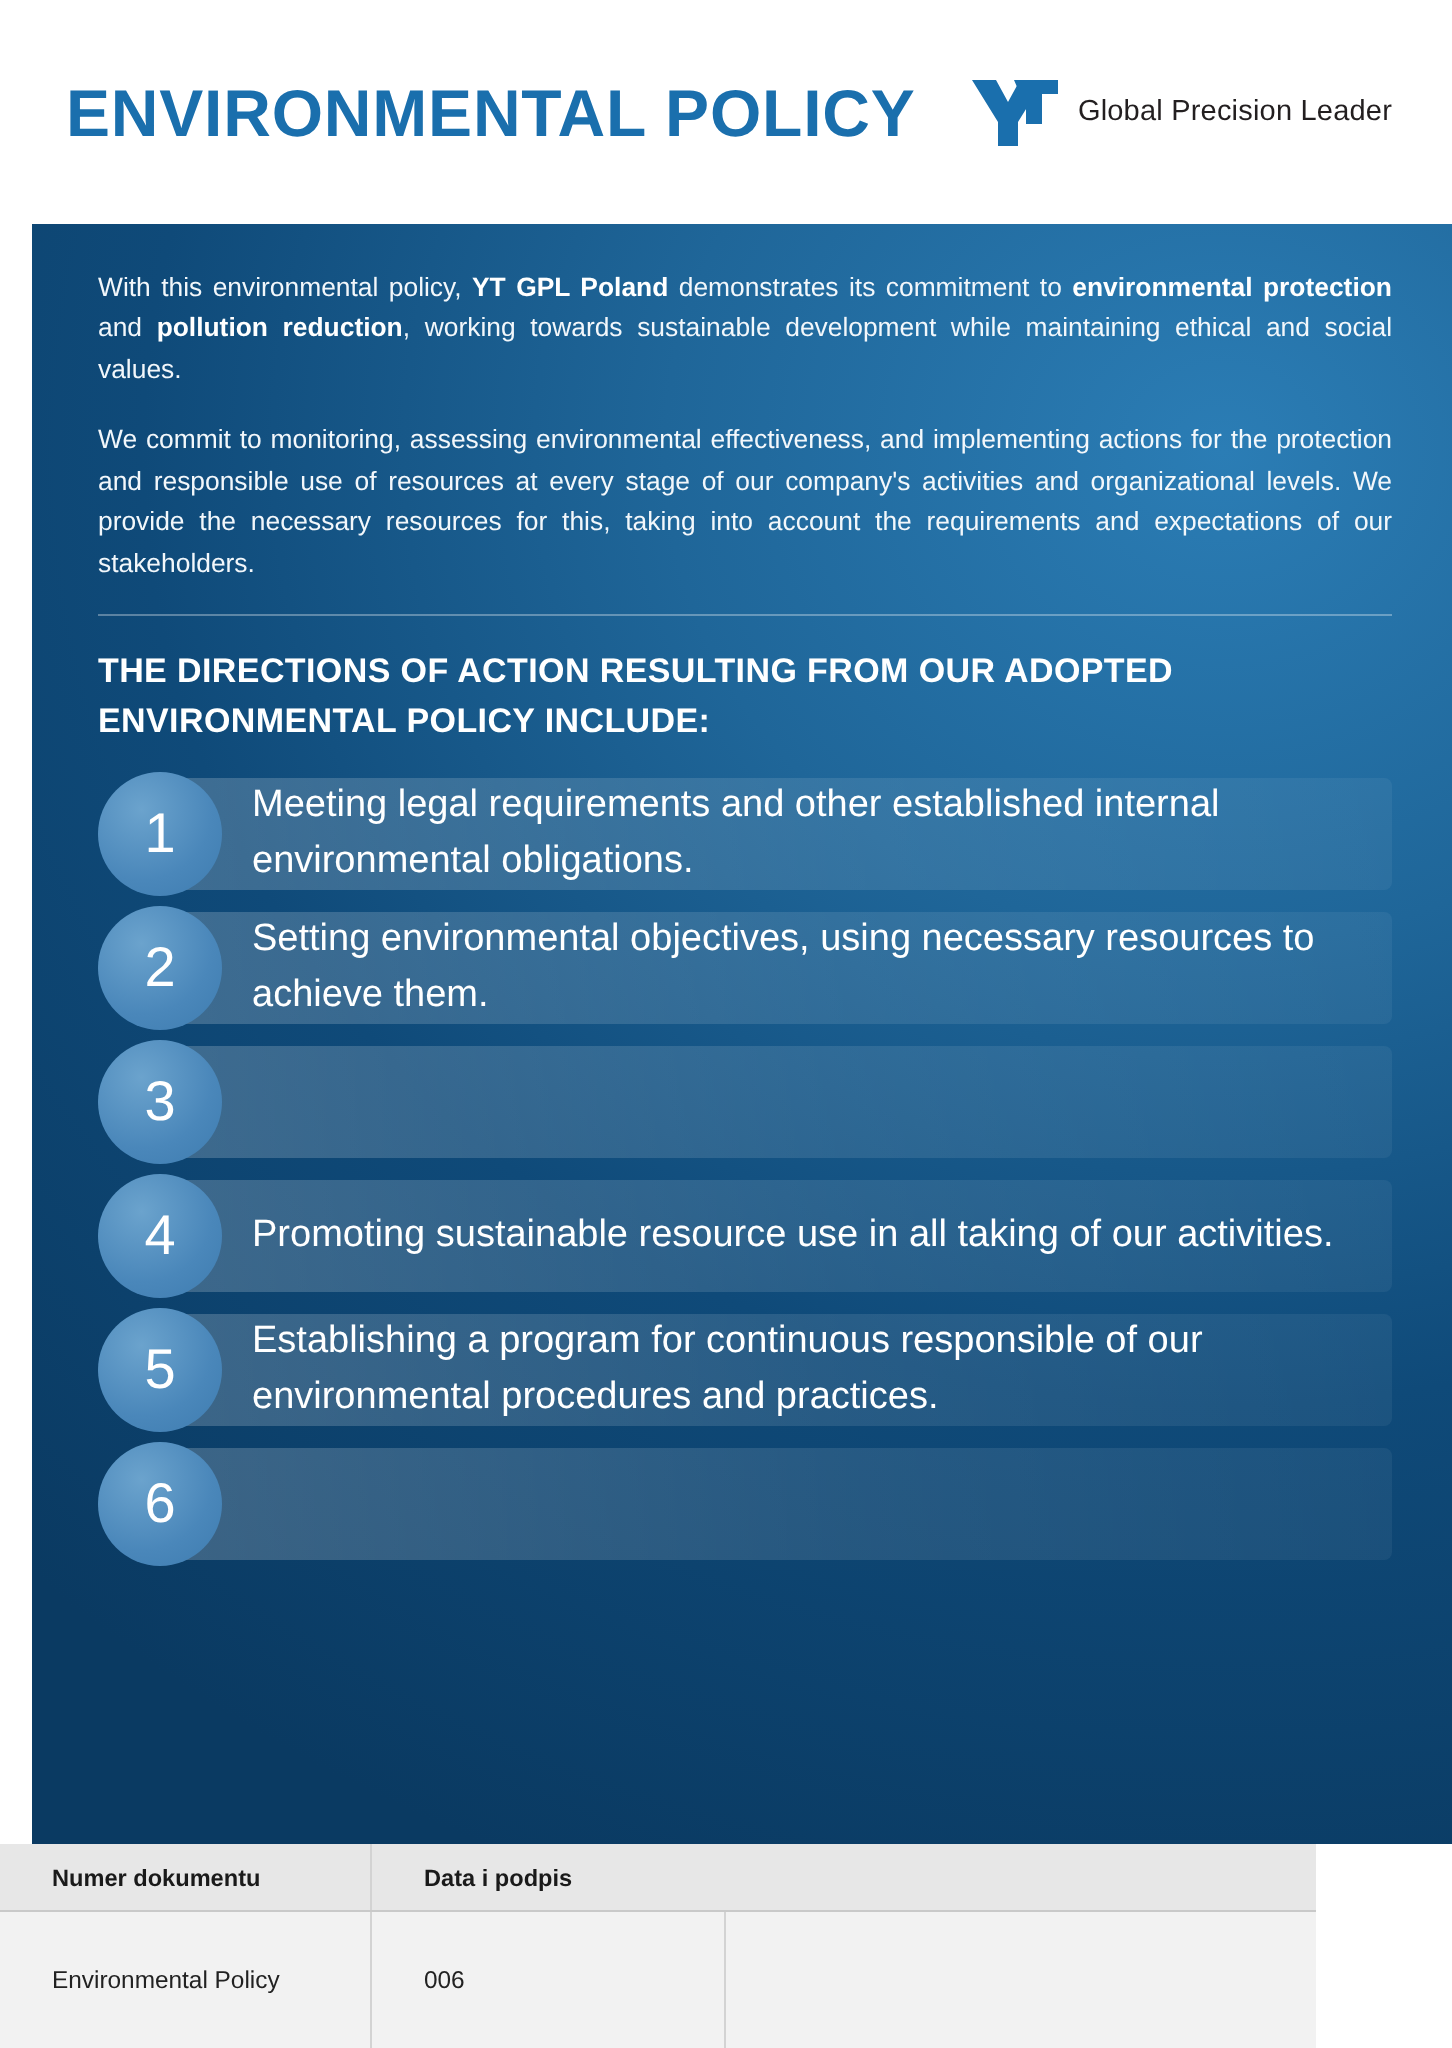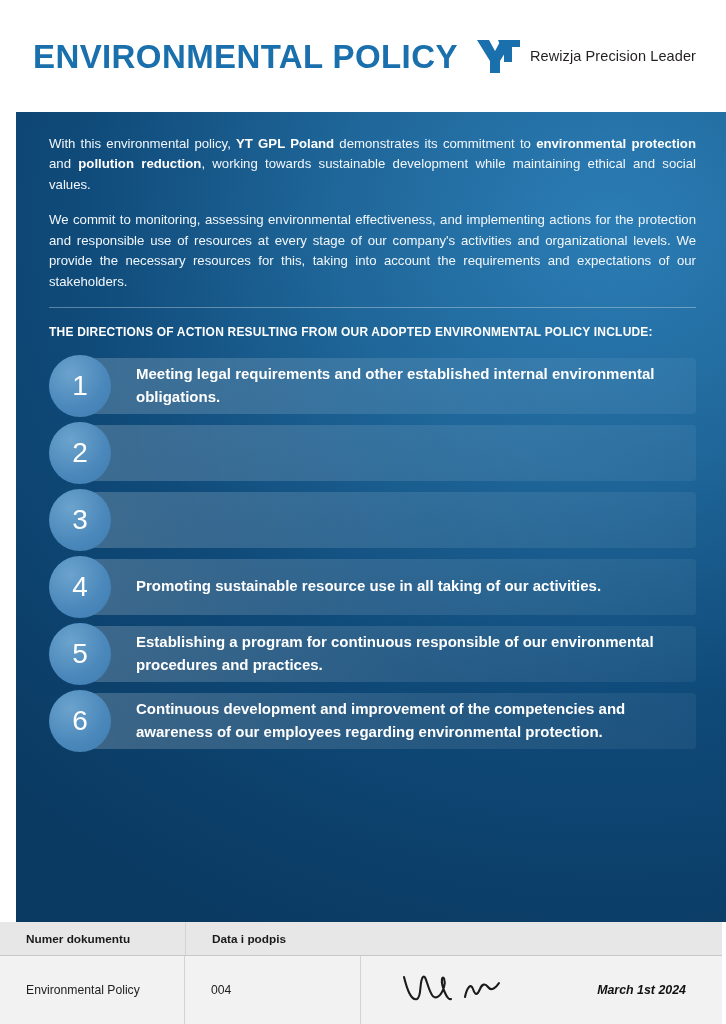--- a/index.html
+++ b/index.html
@@ -81,21 +81,21 @@
   }
   .intro-p b { font-weight: bold; color: #ffffff; }
 
   .divider {
     height: 1px;
     background: rgba(255,255,255,0.32);
     margin: 12px 0 16px 0;
   }
 
   .section-head {
-    font-size: 12px;
+    font-size: 17px;
     font-weight: bold;
     line-height: 1.45;
     letter-spacing: 0.2px;
     margin: 0 0 16px 0;
     color: #ffffff;
   }
 
   
   .items {
     display: flex;
@@ -129,39 +129,38 @@
     align-items: center;
     justify-content: center;
     font-size: 28px;
     font-weight: 400;
     color: #ffffff;
     flex: none;
   }
   .item-text {
     position: relative;
     z-index: 2;
-    margin-left: 25px;
-    font-size: 15px;
+    margin-left: 15px;
+    font-size: 19px;
     line-height: 1.5;
     color: #ffffff;
     padding-right: 14px;
-    font-weight: bold;
   }
 
   
   .footer {
     position: absolute;
     left: 0; top: 922px;
     width: 726px;
     height: 102px;
     background: #ffffff;
   }
   .footer-row {
     display: flex;
-    width: 722px;
+    width: 658px;
     box-sizing: border-box;
   }
   .footer-head {
     height: 34px;
     background: #e7e7e7;
     border-bottom: 1px solid #c9c9c9;
   }
   .footer-body {
     height: 68px;
     background: #f2f2f2;
@@ -195,21 +194,21 @@
 
   <div class="header">
     <div class="doc-title">ENVIRONMENTAL POLICY</div>
     <div class="logo-block">
       <span class="logo-mark">
         <svg width="45" height="37" viewBox="0 0 45 37" xmlns="http://www.w3.org/2000/svg">
           <path d="M1 2 L13 2 L19 13 L25 2 L37 2 L24 23 L24 35 L14 35 L14 23 Z" fill="#1a6fad"></path>
           <path d="M22 2 L44 2 L44 9 L36 9 L36 24 L28 24 L28 9 L25 9 Z" fill="#1a6fad"></path>
         </svg>
       </span>
-      <span class="logo-tagline">Rewizja Precision Leader</span>
+      <span class="logo-tagline">Global Precision Leader</span>
     </div>
   </div>
 
   <div class="body-area">
 
     <p class="intro-p">
       <span id="p1"><span>With this environmental policy, </span><b>YT GPL Poland</b><span> demonstrates its commitment to </span><b>environmental protection</b><span> and </span><b>pollution reduction</b><span>, working towards sustainable development while maintaining ethical and social values.</span></span>
     </p>
 
     <p class="intro-p">We commit to monitoring, assessing environmental effectiveness, and implementing actions for the protection and responsible use of resources at every stage of our company's activities and organizational levels. We provide the necessary resources for this, taking into account the requirements and expectations of our stakeholders.</p>
@@ -222,20 +221,21 @@
 
       <div class="item">
         <div class="item-bar"></div>
         <div class="item-badge">1</div>
         <div class="item-text">Meeting legal requirements and other established internal environmental obligations.</div>
       </div>
 
       <div class="item">
         <div class="item-bar"></div>
         <div class="item-badge">2</div>
+        <div class="item-text">Setting environmental objectives, using necessary resources to achieve them.</div>
       </div>
 
       <div class="item">
         <div class="item-bar"></div>
         <div class="item-badge">3</div>
       </div>
 
       <div class="item">
         <div class="item-bar"></div>
         <div class="item-badge">4</div>
@@ -244,39 +244,29 @@
 
       <div class="item">
         <div class="item-bar"></div>
         <div class="item-badge">5</div>
         <div class="item-text">Establishing a program for continuous responsible of our environmental procedures and practices.</div>
       </div>
 
       <div class="item">
         <div class="item-bar"></div>
         <div class="item-badge">6</div>
-        <div class="item-text">Continuous development and improvement of the competencies and awareness of our employees regarding environmental protection.</div>
       </div>
 
     </div>
   </div>
 
   <div class="footer">
     <div class="footer-row footer-head">
       <div class="cell c1">Numer dokumentu</div>
       <div class="cell c3">Data i podpis</div>
     </div>
     <div class="footer-row footer-body">
       <div class="cell c1">Environmental Policy</div>
-      <div class="cell c2">004</div>
-      <div class="cell c3">
-        <span class="signature">
-          <svg width="110" height="40" viewBox="0 0 110 40" xmlns="http://www.w3.org/2000/svg">
-            <path d="M5 8 C8 20, 12 32, 18 30 C23 28, 20 12, 24 8 C27 5, 28 18, 33 26 C36 31, 42 28, 45 18 C47 11, 44 6, 43 10 C42 16, 48 32, 52 30" fill="none" stroke="#1b1b1b" stroke-width="2.1" stroke-linecap="round"></path>
-            <path d="M66 28 C68 18, 72 14, 74 20 C76 26, 78 27, 81 20 C83 15, 86 14, 89 18 C92 22, 96 20, 100 14" fill="none" stroke="#1b1b1b" stroke-width="2.1" stroke-linecap="round"></path>
-          </svg>
-        </span>
-        <span class="sign-date">March 1st 2024</span>
-      </div>
+      <div class="cell c2">006</div>
     </div>
   </div>
 
 </div>
 
 </body></html>

